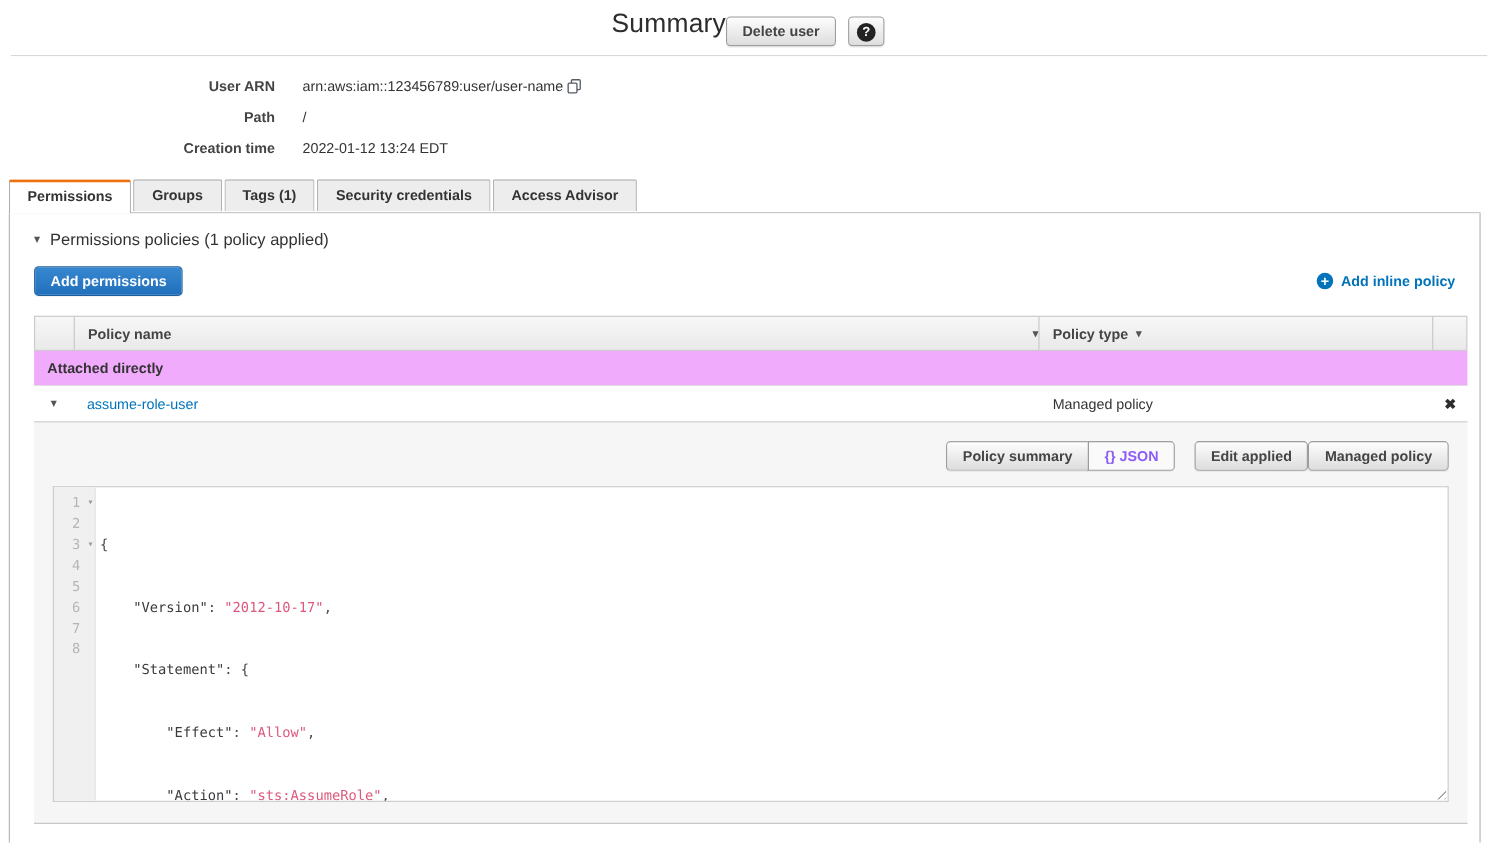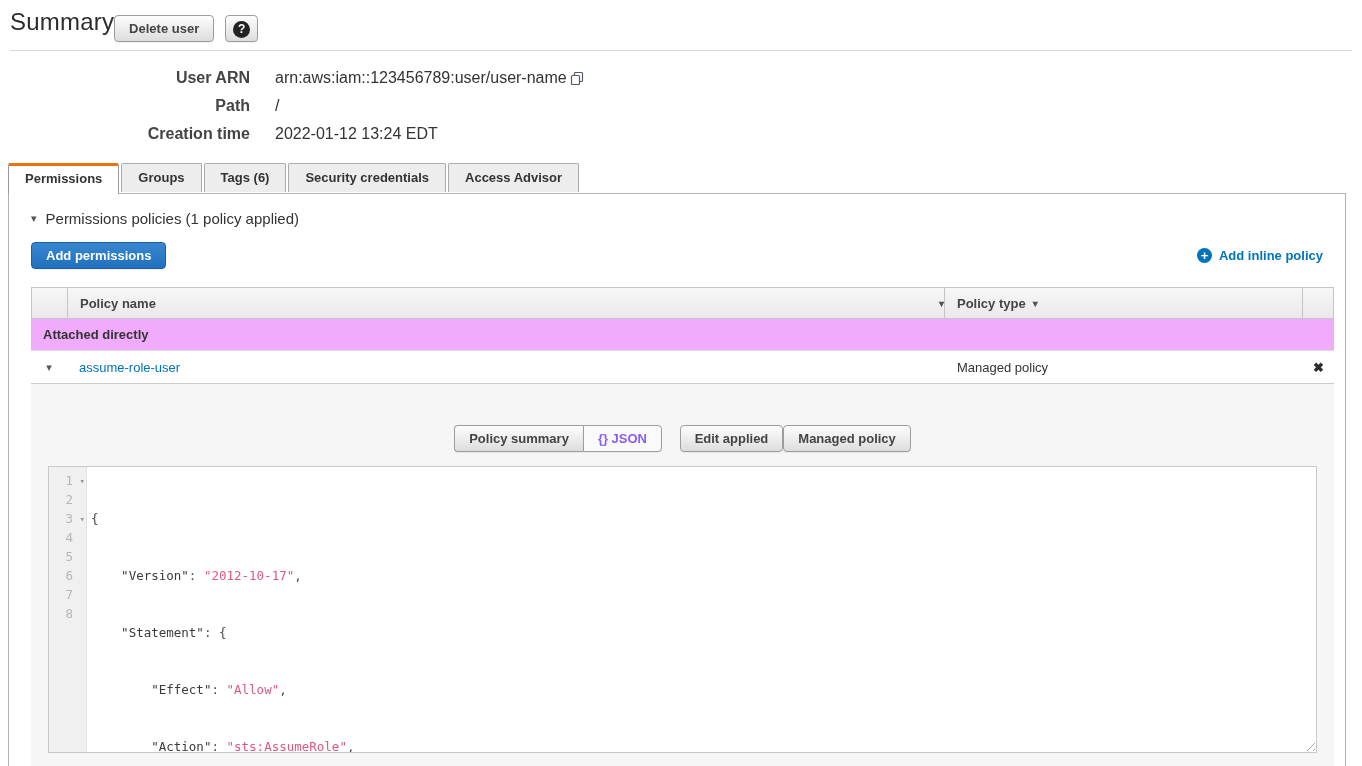--- a/index.html
+++ b/index.html
@@ -4,34 +4,34 @@
 <style>
   :root{
     --accent-orange:#ec7211;
     --link-blue:#0073bb;
     --code-string:#dd5a7d;
   }
   *{box-sizing:border-box;margin:0;padding:0;}
   html,body{width:1362px;height:766px;overflow:hidden;background:#fff;
     font-family:"Liberation Sans",sans-serif;color:#333;}
   
-  .page-header{display:flex;justify-content:flex-start;align-items:flex-start;
+  .page-header{display:flex;justify-content:center;align-items:flex-start;
     padding:8px 12px 0 10px;}
   .page-title{font-size:24px;font-weight:normal;color:#2d2d2d;letter-spacing:.2px;}
   .header-actions{display:flex;gap:11px;margin-top:7px;}
   .btn{font-family:"Liberation Sans",sans-serif;font-size:13px;font-weight:bold;color:#444;
     background:linear-gradient(#fdfdfd,#dddddd);border:1px solid #9d9d9d;border-radius:4px;
     padding:5px 14px;cursor:pointer;box-shadow:0 1px 1px rgba(0,0,0,.06);white-space:nowrap;}
   .btn-help{padding:3px 7px 2px;line-height:0;}
   .help-circle{display:inline-block;width:17px;height:17px;border-radius:50%;background:#222;
     color:#fff;font-size:12px;font-weight:bold;line-height:17px;text-align:center;}
   .rule{border:none;border-top:1px solid #d8d8d8;margin:8px 10px 0 10px;}
   
   .info{margin-top:13px;}
-  .info-row{display:flex;align-items:center;height:28px;font-size:16px;}
+  .info-row{display:flex;align-items:center;height:28px;font-size:13px;}
   .info-label{flex:0 0 250px;text-align:right;font-weight:bold;color:#444;}
   .info-value{margin-left:25px;color:#333;display:flex;align-items:center;gap:3px;}
   .copy-icon{display:inline-block;cursor:pointer;line-height:0;}
   
   .content{margin:15px 16px 0 8px;}
   .tabstrip{display:flex;gap:2px;align-items:flex-start;border-bottom:1px solid #b2b2b2;}
   .tab{font-size:13px;font-weight:bold;color:#333;background:#ededed;
     border:1px solid #ababab;border-bottom:none;border-radius:2px 2px 0 0;
     padding:6px 16px 7px;cursor:pointer;position:relative;}
   .tab.active{background:#fff;border-top:3px solid var(--accent-orange);
@@ -67,21 +67,21 @@
   .t-group{height:32px;background:#f0abfc;border-bottom:1px solid #ddd;
     display:flex;align-items:center;padding-left:12px;font-weight:bold;color:#333;}
   .t-row{height:32px;background:#fff;display:flex;align-items:center;}
   .t-row .col-exp{border-right:none;cursor:pointer;}
   .row-link{color:var(--link-blue);text-decoration:none;cursor:pointer;}
   .t-row .col-type{border-left:none;color:#333;}
   .t-row .col-x{border-left:none;font-weight:bold;color:#2d2d2d;cursor:pointer;font-size:13px;}
   
   .detail{background:#f6f6f6;border-top:1px solid #ccc;border-bottom:1px solid #c2c2c2;
     padding:17px 17px 19px;}
-  .detail-toolbar{display:flex;justify-content:center;align-items:center;margin-top:24px;}
+  .detail-toolbar{display:flex;justify-content:flex-end;align-items:center;}
   .seg-group{display:inline-flex;}
   .seg-left{border-radius:4px 0 0 4px;border-right:none;}
   .seg-right{border-radius:0 4px 4px 0;background:#fafafa;color:#8b5cf6;}
   .ml{margin-left:14px;}
   
   .editor{position:relative;margin-top:14px;height:287px;background:#fff;
     border:1px solid #c9c9c9;display:flex;overflow:hidden;
     font-family:"DejaVu Sans Mono",monospace;font-size:12.5px;line-height:19px;}
   .gutter{flex:0 0 38px;background:#f0f0f0;border-right:1px solid #e3e3e3;
     color:#b6b6b6;text-align:right;padding-top:4px;user-select:none;}
@@ -127,21 +127,21 @@
   <div class="info-row">
     <div class="info-label">Creation time</div>
     <div class="info-value">2022-01-12 13:24 EDT</div>
   </div>
 </div>
 
 <div class="content">
   <div class="tabstrip">
     <div class="tab active">Permissions</div>
     <div class="tab">Groups</div>
-    <div class="tab">Tags (6)</div>
+    <div class="tab">Tags (1)</div>
     <div class="tab">Security credentials</div>
     <div class="tab">Access Advisor</div>
   </div>
 
   <div class="panel">
 
     <div class="section-head">
       <span class="caret">▾</span>
       <span>Permissions policies (1 policy applied)</span>
     </div>

